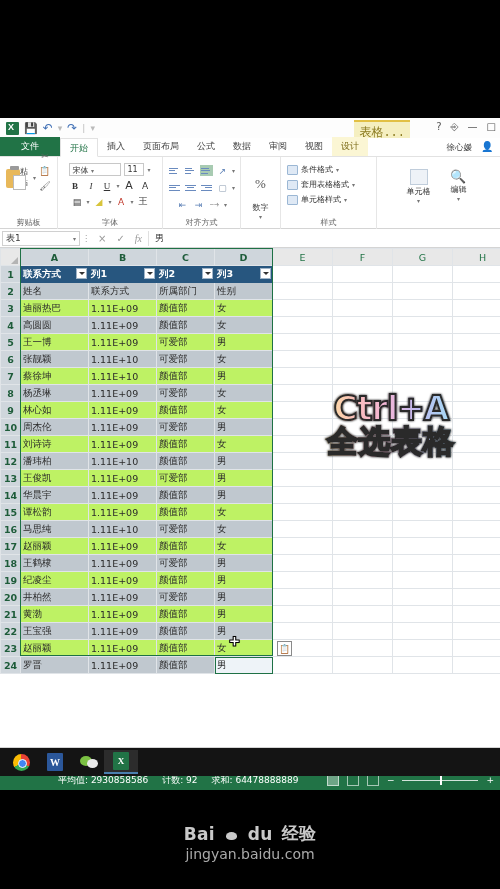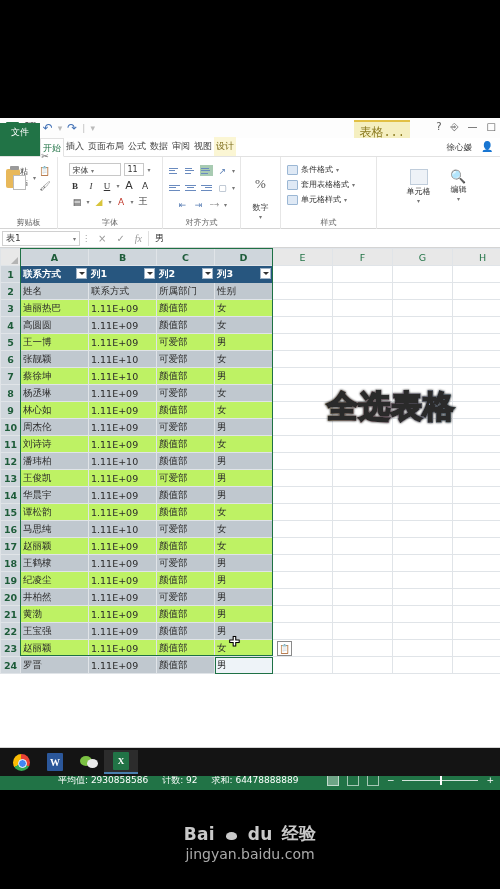--- a/index.html
+++ b/index.html
@@ -30,23 +30,23 @@
   .qat-sep { color:#bbb; font-size:9px; }
   .title-text { position:absolute; left:0; right:0; top:4px; text-align:center; font-size:9.5px;
                 color:#3b3b3b; letter-spacing:.1px; }
   .ctx-tab { position:absolute; right:90px; top:2px; background:#f5efc0; color:#8a7a20;
              font-size:12px; padding:2px 5px; border-top:2px solid #e2c044;font-family:Liberation Mono, monospace; }
   .winbtns { position:absolute; right:4px; top:3px; display:flex; gap:9px; color:#555; font-size:10px; }
 
   
   .tabbar { position:relative; height:19px; background:#fff; border-bottom:1px solid #e2e2e2;
             display:flex; align-items:flex-end; }
-  .tab-file { background:#217346; color:#fff; font-size:9px; padding:3px 11px; height:33px;
+  .tab-file { background:#217346; color:#fff; font-size:9px; padding:3px 21px; height:19px;
               line-height:13px; }
-  .tab { font-size:9px; padding:3px 2px; color:#444; height:19px; line-height:13px; }
+  .tab { font-size:9px; padding:3px 9px; color:#444; height:19px; line-height:13px; }
   .tab.active { background:#fff; color:#217346; border:1px solid #e2e2e2; border-bottom:1px solid #fff;
                 margin-bottom:-1px; }
   .tab.ctx { background:#fbf6d4; color:#7a6a18; }
   .user-name { position:absolute; right:28px; top:4px; font-size:8.5px; color:#444; }
   .share-ico { position:absolute; right:6px; top:3px; font-size:10px; color:#555; }
 
   
   .ribbon { height:72px; background:#fff; border-bottom:1px solid #d4d4d4; display:flex;
             position:relative; }
   .rgroup { position:relative; height:72px; border-right:1px solid #e6e6e6; padding:2px 4px 0;
@@ -710,20 +710,21 @@
       <span>−</span>
       <span class="zoomtrack">
         <span class="zoomknob"></span>
       </span>
       <span>+</span>
     </span>
   </div>
 </div>
 
 <div id="overlay">
+  <div class="ov-line ov-en">Ctrl+A</div>
   <div class="ov-line ov-cn">全选表格</div>
 </div>
 
 <div id="bottom-black"></div>
 
 <div id="taskbar">
   <span class="tb-item" style="left:4px">
     <span class="ic-chrome"></span>
   </span>
   <span class="tb-item" style="left:38px">

